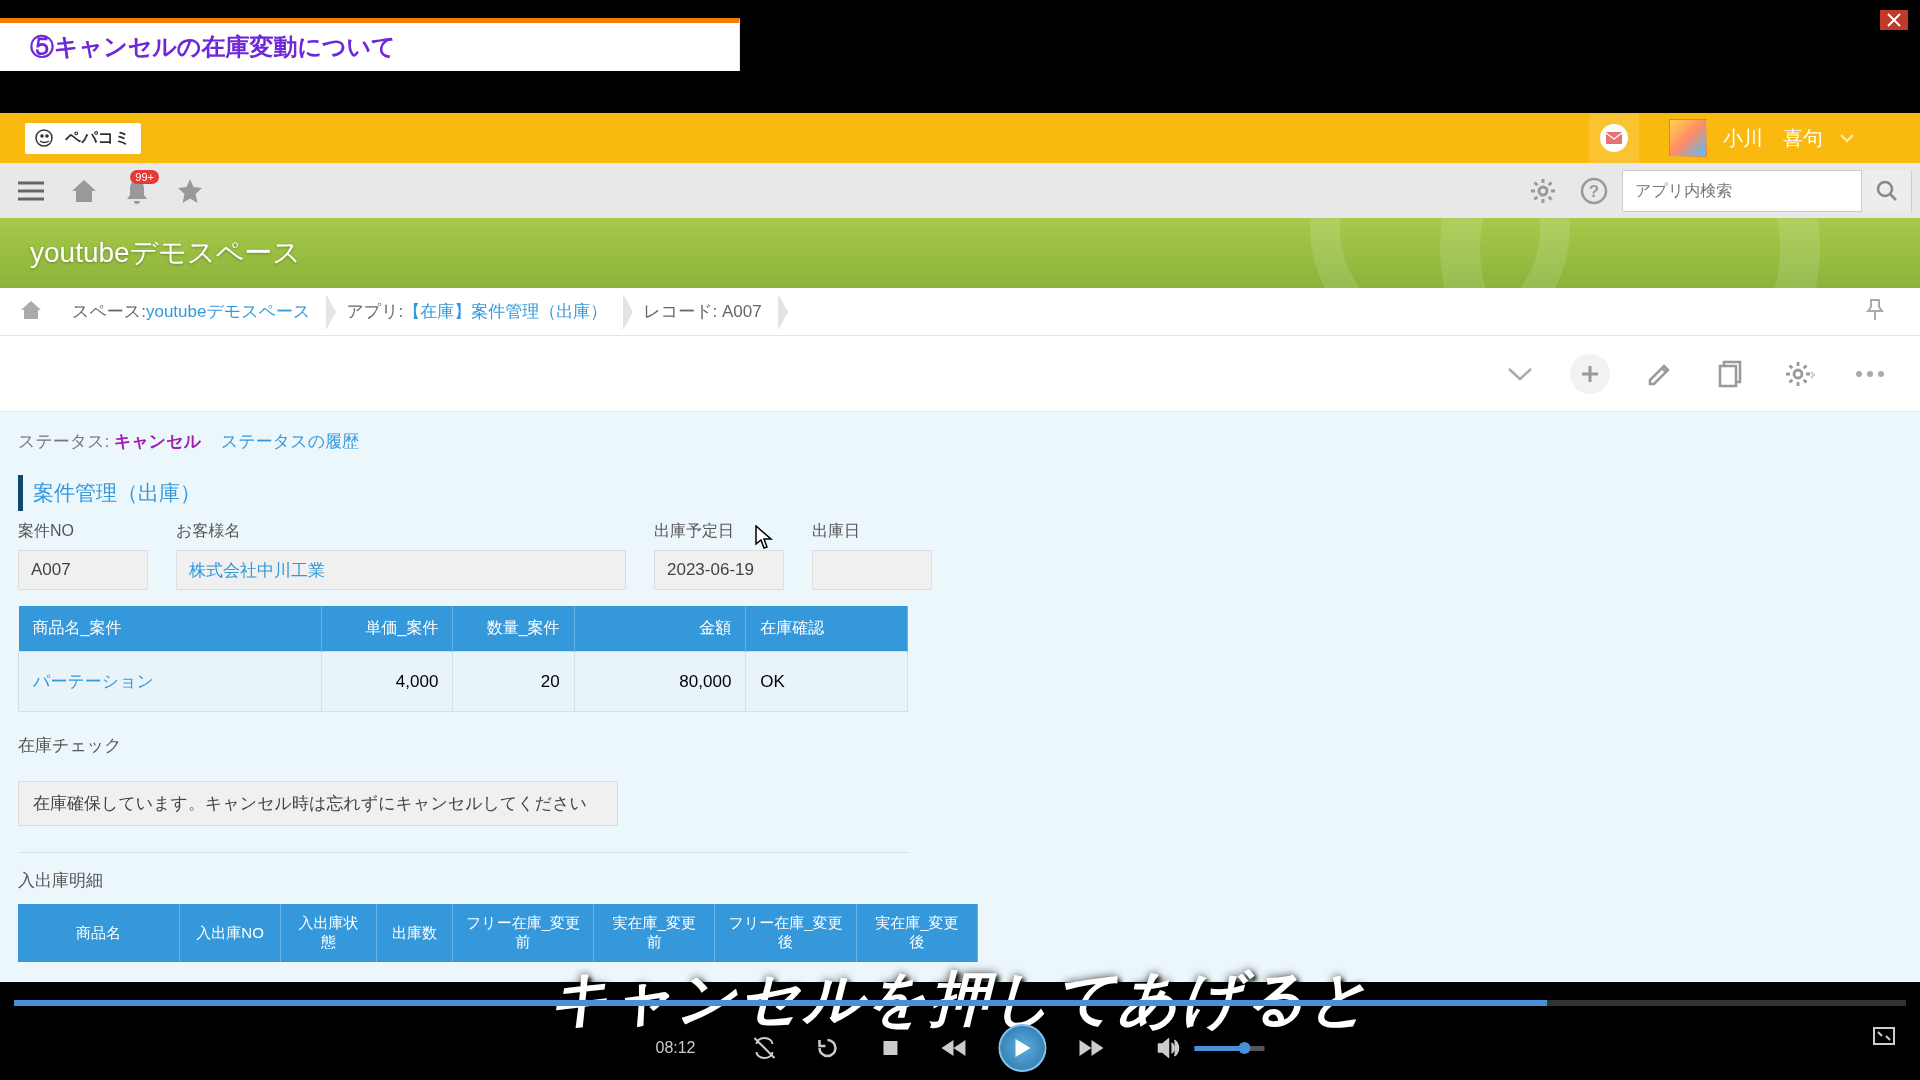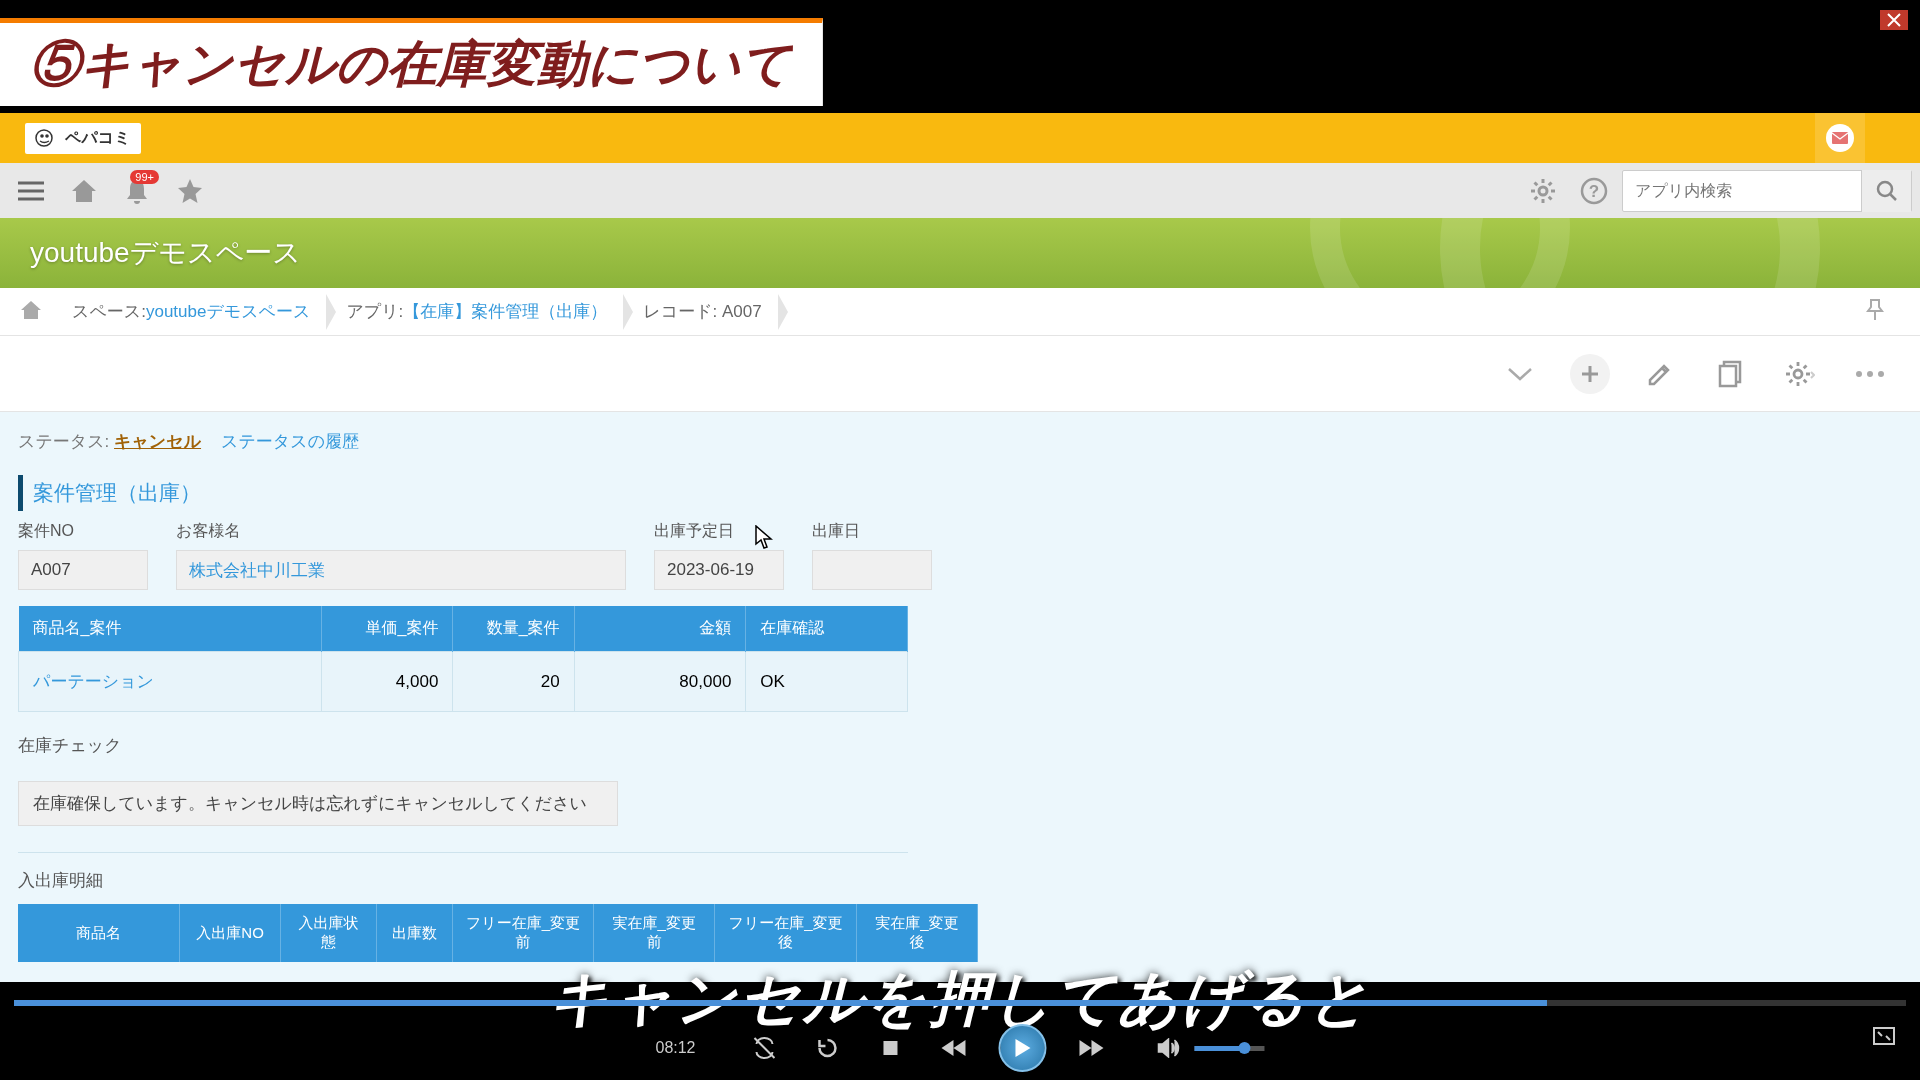--- a/index.html
+++ b/index.html
@@ -5,21 +5,21 @@
 * { margin: 0; padding: 0; box-sizing: border-box; }
 body { font-family: "Hiragino Kaku Gothic Pro", "Meiryo", sans-serif; background: #000; width: 1920px; height: 1080px; overflow: hidden; position: relative; }
 
 
 .overlay-title {
   position: absolute; top: 18px; left: 0; z-index: 100;
   background: #fff; padding: 8px 30px; border-top: 5px solid #f57c00;
   min-width: 740px;
   border-right: 1px solid rgba(0,0,0,0.1);
 }
-.overlay-title-text { font-size: 50px; font-weight: 800; color: #7f1d1d; font-style: italic; }
+.overlay-title-text { font-size: 24px; font-weight: 800; color: #6d28d9; }
 
 
 .close-btn { position: absolute; top: 10px; right: 12px; z-index: 200; width: 28px; height: 20px; background: #c0392b; display: flex; align-items: center; justify-content: center; }
 .close-btn svg { width: 14px; height: 14px; }
 
 
 .app-frame { position: absolute; top: 113px; left: 0; right: 0; bottom: 98px; background: #fff; overflow: hidden; }
 
 
 .app-header { height: 50px; background: #f9b90f; display: flex; align-items: center; padding: 0 25px; }
@@ -64,21 +64,21 @@
 
 
 .action-bar { height: 76px; background: #fff; display: flex; align-items: center; justify-content: flex-end; padding: 0 30px; gap: 30px; border-bottom: 1px solid #e4e4e4; }
 .action-icon { width: 40px; height: 40px; display: flex; align-items: center; justify-content: center; color: #888; }
 .action-icon.plus { background: #f2f2f2; border-radius: 50%; color: #888; }
 
 
 .record-content { background: #ecf7fc; padding: 18px 18px 30px 18px; min-height: 600px; }
 .status-row { display: flex; align-items: center; gap: 20px; font-size: 17px; }
 .status-label { color: #777; }
-.status-value { color: #a16207; font-weight: 600; text-decoration: underline; }
+.status-value { color: #a21caf; font-weight: 600; }
 .status-history { color: #3498db; }
 
 .section-heading { border-left: 5px solid #0c4a6e; padding: 4px 10px; font-size: 21px; color: #3498db; margin: 22px 0 10px 0; }
 
 .fields-row { display: flex; gap: 28px; margin-bottom: 16px; }
 .field-label { font-size: 16px; color: #555; margin-bottom: 8px; display: block; }
 .field-box { background: #f0f0f0; border: 1px solid #ddd; padding: 8px 12px; font-size: 17px; color: #444; height: 40px; display: flex; align-items: center; }
 .field-box.link { color: #3498db; }
 .field-col.no { width: 130px; }
 .field-col.customer { width: 450px; }
@@ -149,20 +149,27 @@
       <span>ペパコミ</span>
     </div>
     <div class="header-spacer"></div>
     <div class="header-mail">
       <div class="mail-circle">
         <svg width="16" height="12" viewBox="0 0 16 12">
             <rect x="0" y="0" width="16" height="12" rx="1" fill="#e57373"></rect>
             <path d="M0 1 L8 7 L16 1" fill="none" stroke="#fff" stroke-width="1.3"></path>
           </svg>
       </div>
+    </div>
+    <div class="header-user">
+      <div class="avatar"></div>
+      <span class="user-name">小川　喜句</span>
+      <svg class="user-chevron" width="16" height="10" viewBox="0 0 16 10">
+          <path d="M2 2 L8 8 L14 2" fill="none" stroke="currentColor" stroke-width="2"></path>
+        </svg>
     </div>
   </div>
 
   <div class="toolbar">
     <div class="toolbar-left">
       <div class="toolbar-icon hamburger">
         <svg width="26" height="20" viewBox="0 0 26 20">
             <path d="M0 2 H26 M0 10 H26 M0 18 H26" stroke="#666" stroke-width="3"></path>
           </svg>
       </div>

